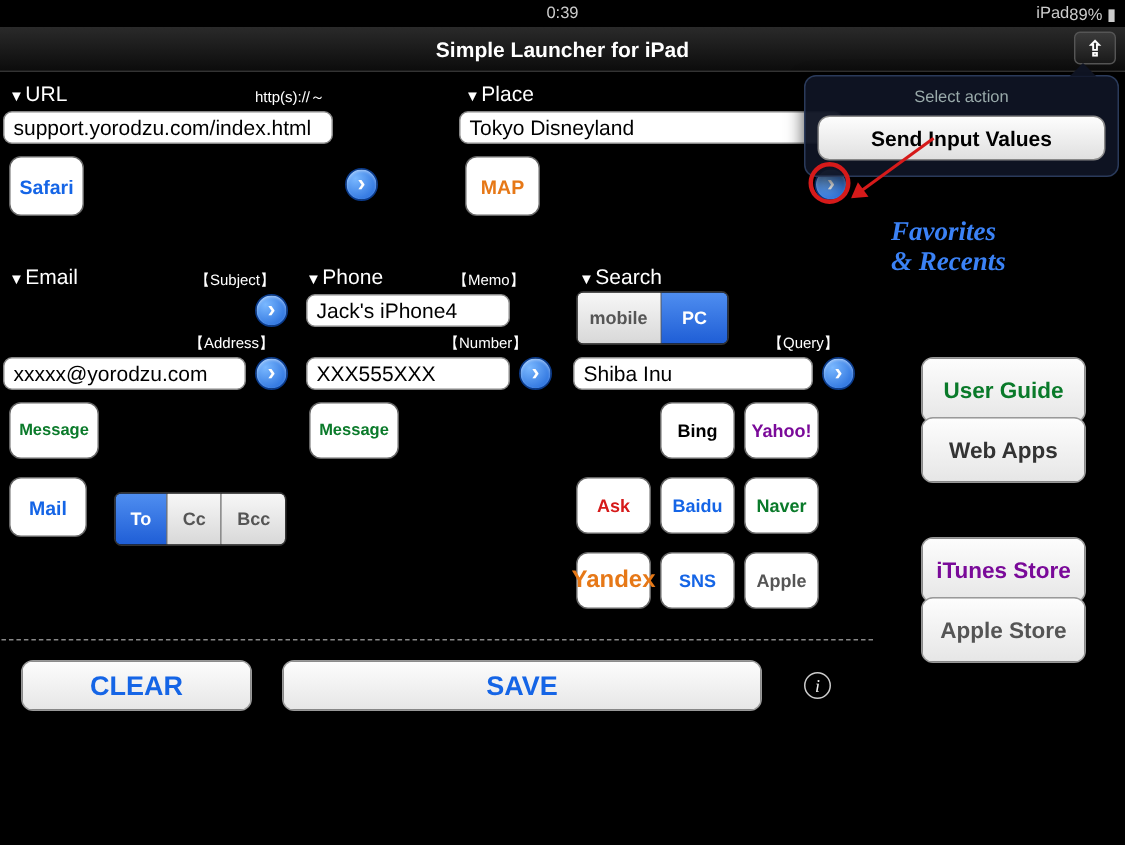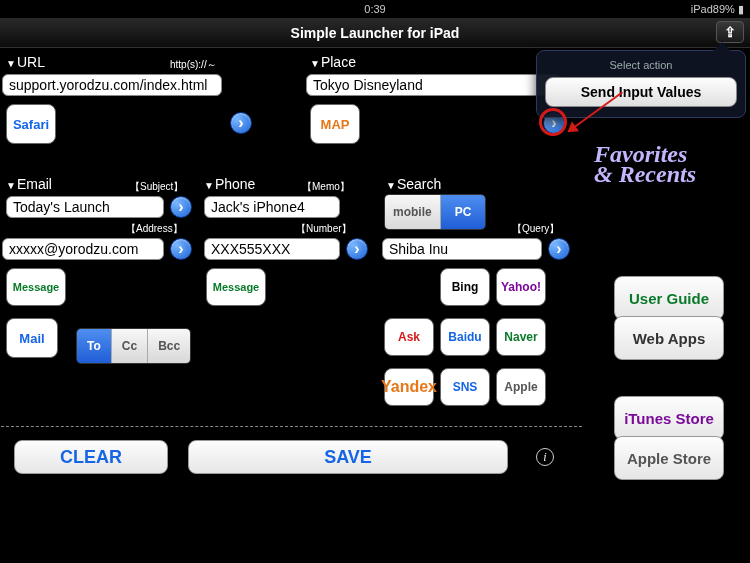--- a/index.html
+++ b/index.html
@@ -86,21 +86,21 @@
   }
   .info-icon {
     width:18px; height:18px; border-radius:9px; border:1px solid #ccc;
     display:flex; align-items:center; justify-content:center;
     font-style:italic; font-family: Georgia, serif; font-size:12px; color:#eee;
   }
   .side-btn {
     background: linear-gradient(#fdfdfd,#e6e6e6);
     border:1px solid #999; border-radius:8px;
     font-size:15px; font-weight:bold; height:44px; width:110px;
-    display:flex; align-items:center; justify-content:center;margin-top:38px;
+    display:flex; align-items:center; justify-content:center;
   }
   .popover {
     position:absolute; background: rgba(15,20,35,.96);
     border:1px solid #2a3a5a; border-radius:8px;
     width:210px; padding:8px 8px 10px;
     box-shadow: 0 4px 12px rgba(0,0,0,.7);
   }
   .popover .caret {
     position:absolute; top:-9px; right:14px;
     width:0;height:0;border-left:9px solid transparent;
@@ -121,22 +121,22 @@
   .anno-arrow {
     position:absolute; width:66px; height:2px; background:#d61a1a;
     transform-origin:left center;
   }
   .anno-arrow::after {
     content:""; position:absolute; left:-2px; top:-5px;
     border-right:10px solid #d61a1a;
     border-top:6px solid transparent; border-bottom:6px solid transparent;
   }
   .anno-text {
-    position:absolute; color:#c4b5fd; font-style:italic;
-    font-weight:bold; font-size:24px; line-height:20px;
+    position:absolute; color:#3b82f6; font-style:italic;
+    font-weight:bold; font-size:18px; line-height:20px;
     font-family: Georgia, 'Times New Roman', serif;
   }
   .abs { position:absolute; }
 </style>
 </head>
 <body>
 
 <div class="status-bar">
   <span>iPad</span>
   <span class="center">0:39</span>
@@ -158,21 +158,20 @@
   <div class="abs tile tile-blue" style="left:6px; top:56px; width:50px; height:40px;">Safari</div>
   <div class="abs arrow-btn" style="left:230px; top:64px;"></div>
 
   <div class="abs section-label" style="left:310px; top:6px;">Place</div>
   <div class="abs input" style="left:306px; top:26px; width:256px;">Tokyo Disneyland</div>
   <div class="abs tile tile-orange" style="left:310px; top:56px; width:50px; height:40px;">MAP</div>
   <div class="abs arrow-btn" style="left:543px; top:64px;"></div>
 
   <div class="abs section-label" style="left:6px; top:128px;">Email</div>
   <div class="abs tag" style="left:130px; top:132px;">【Subject】</div>
-  <div class="abs input" style="left:6px; top:148px; width:158px;">Today's Launch</div>
   <div class="abs arrow-btn" style="left:170px; top:148px;"></div>
   <div class="abs tag" style="left:126px; top:174px;">【Address】</div>
   <div class="abs input" style="left:2px; top:190px; width:162px;">xxxxx@yorodzu.com</div>
   <div class="abs arrow-btn" style="left:170px; top:190px;"></div>
   <div class="abs tile tile-green" style="left:6px; top:220px; width:60px; height:38px; font-size:11px;">Message</div>
   <div class="abs tile tile-blue" style="left:6px; top:270px; width:52px; height:40px;">Mail</div>
   <div class="abs seg" style="left:76px; top:280px;">
     <div class="seg-item active">To</div>
     <div class="seg-item">Cc</div>
     <div class="seg-item">Bcc</div>

